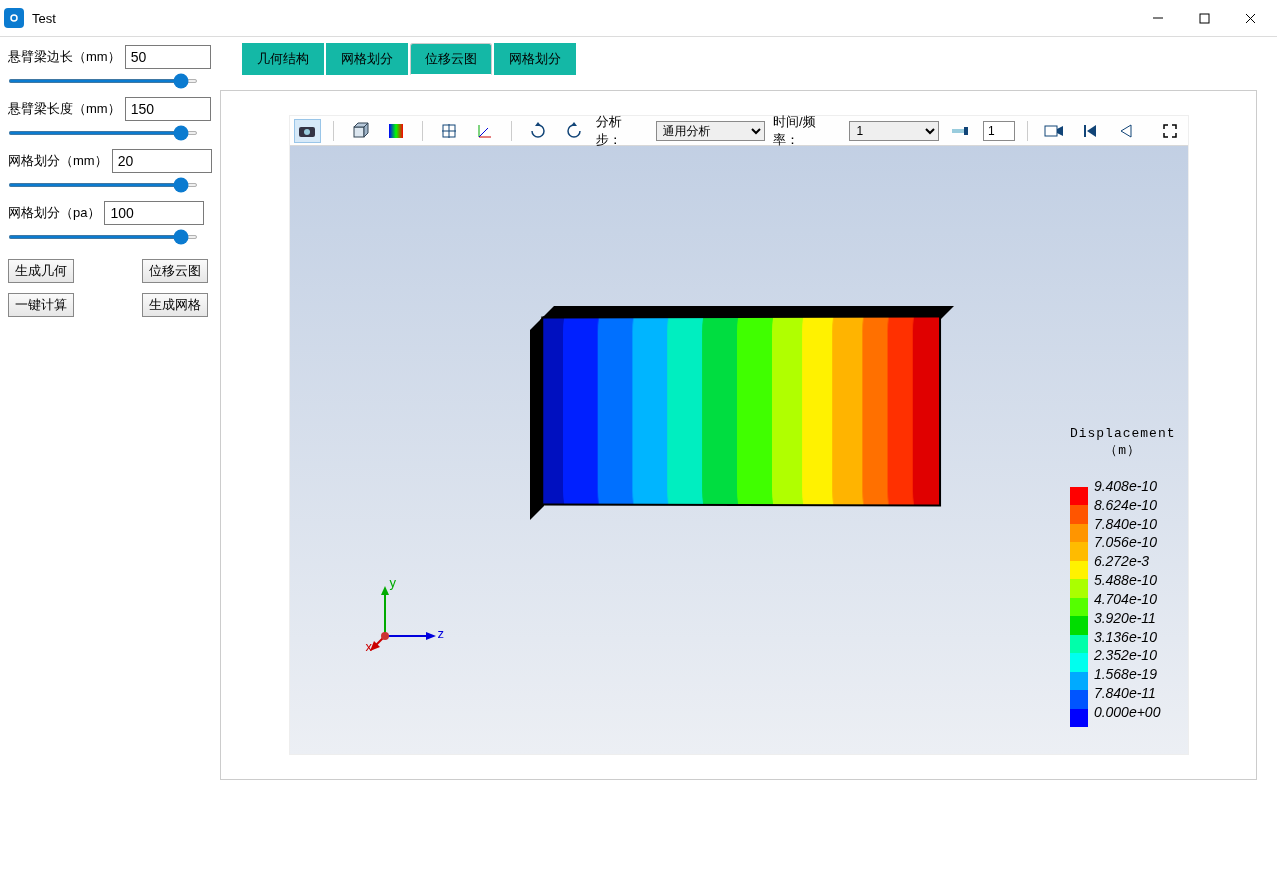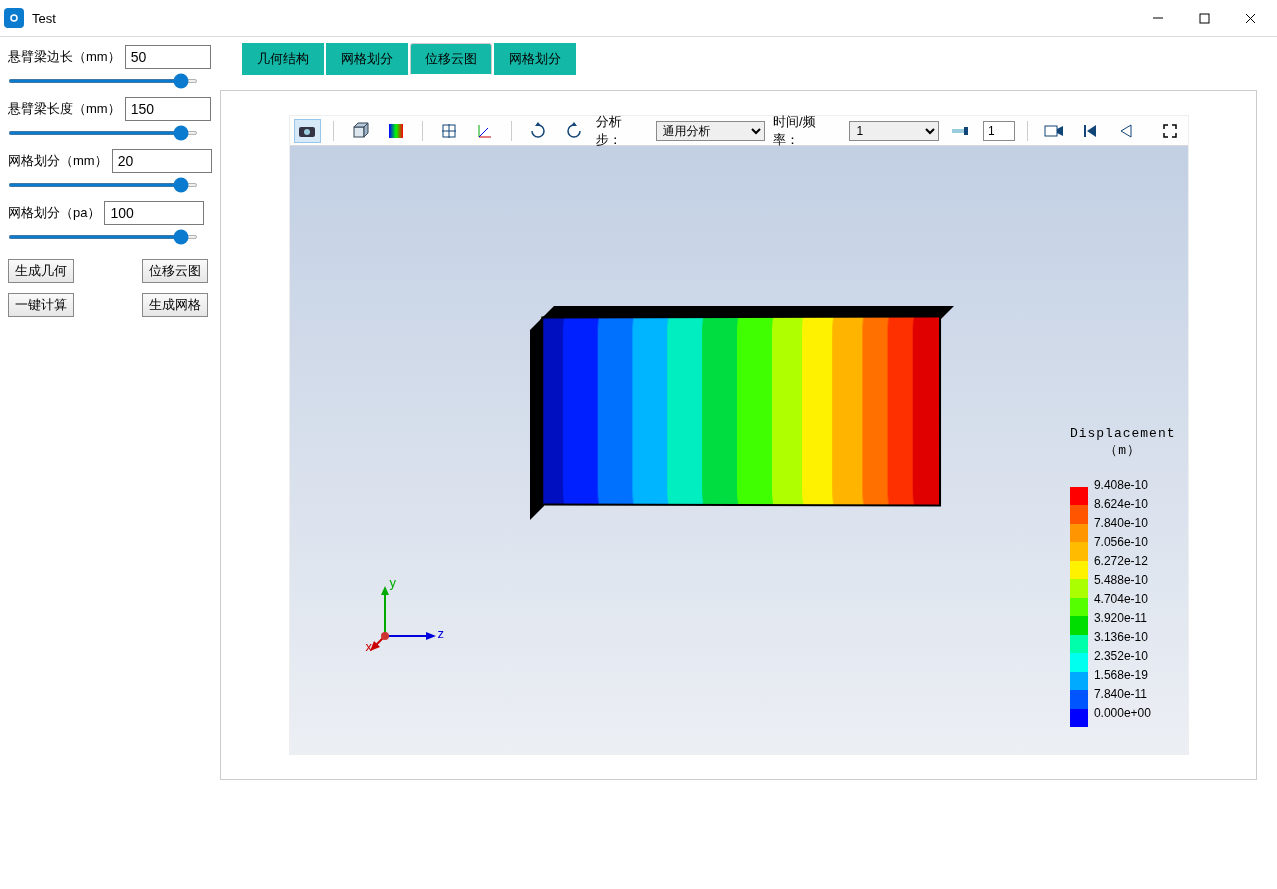--- a/index.html
+++ b/index.html
@@ -55,21 +55,21 @@
   .captions{ position:absolute; left:50%; transform:translateX(-50%); bottom:56px; text-align:center; font-size:16px; font-family:"SimSun"; }
   .captions div{ line-height:1.3; }
 
   
   .legend{ position:absolute; right:12px; top:310px; font-family:"Consolas",monospace; font-size:13px; text-align:center;}
   .legend .title{ font-family:Liberation Mono, monospace; letter-spacing:1px; }
   .legend .bar{ display:flex; margin-top:20px; align-items:stretch; }
   .legend .colors{ display:flex; flex-direction:column; width:18px; }
   .legend .colors div{ flex:1; }
   .legend .labels{ display:flex; flex-direction:column; justify-content:space-between; padding-left:6px; text-align:left; height:240px; }
-  .legend .labels span{ font-size:12px; line-height:1; }
+  .legend .labels span{ font-size:14px; line-height:1;font-style:italic; }
 </style>
 </head>
 <body>
 
 <div class="titlebar">
   <div class="icon-box">
     <svg viewBox="0 0 10 10">
         <circle cx="5" cy="5" r="3" fill="none" stroke="#fff" stroke-width="1.5"></circle>
       </svg>
   </div>
@@ -283,21 +283,21 @@
                 <div style="background: rgb(0, 255, 238);"></div>
                 <div style="background: rgb(0, 170, 255);"></div>
                 <div style="background: rgb(0, 85, 255);"></div>
                 <div style="background: rgb(0, 0, 255);"></div>
               </div>
             <div class="labels" id="legend-labels" style="margin-top:0">
                 <span>9.408e-10</span>
                 <span>8.624e-10</span>
                 <span>7.840e-10</span>
                 <span>7.056e-10</span>
-                <span>6.272e-12</span>
+                <span>6.272e-3</span>
                 <span>5.488e-10</span>
                 <span>4.704e-10</span>
                 <span>3.920e-11</span>
                 <span>3.136e-10</span>
                 <span>2.352e-10</span>
                 <span>1.568e-19</span>
                 <span>7.840e-11</span>
                 <span>0.000e+00</span>
               </div>
           </div>

